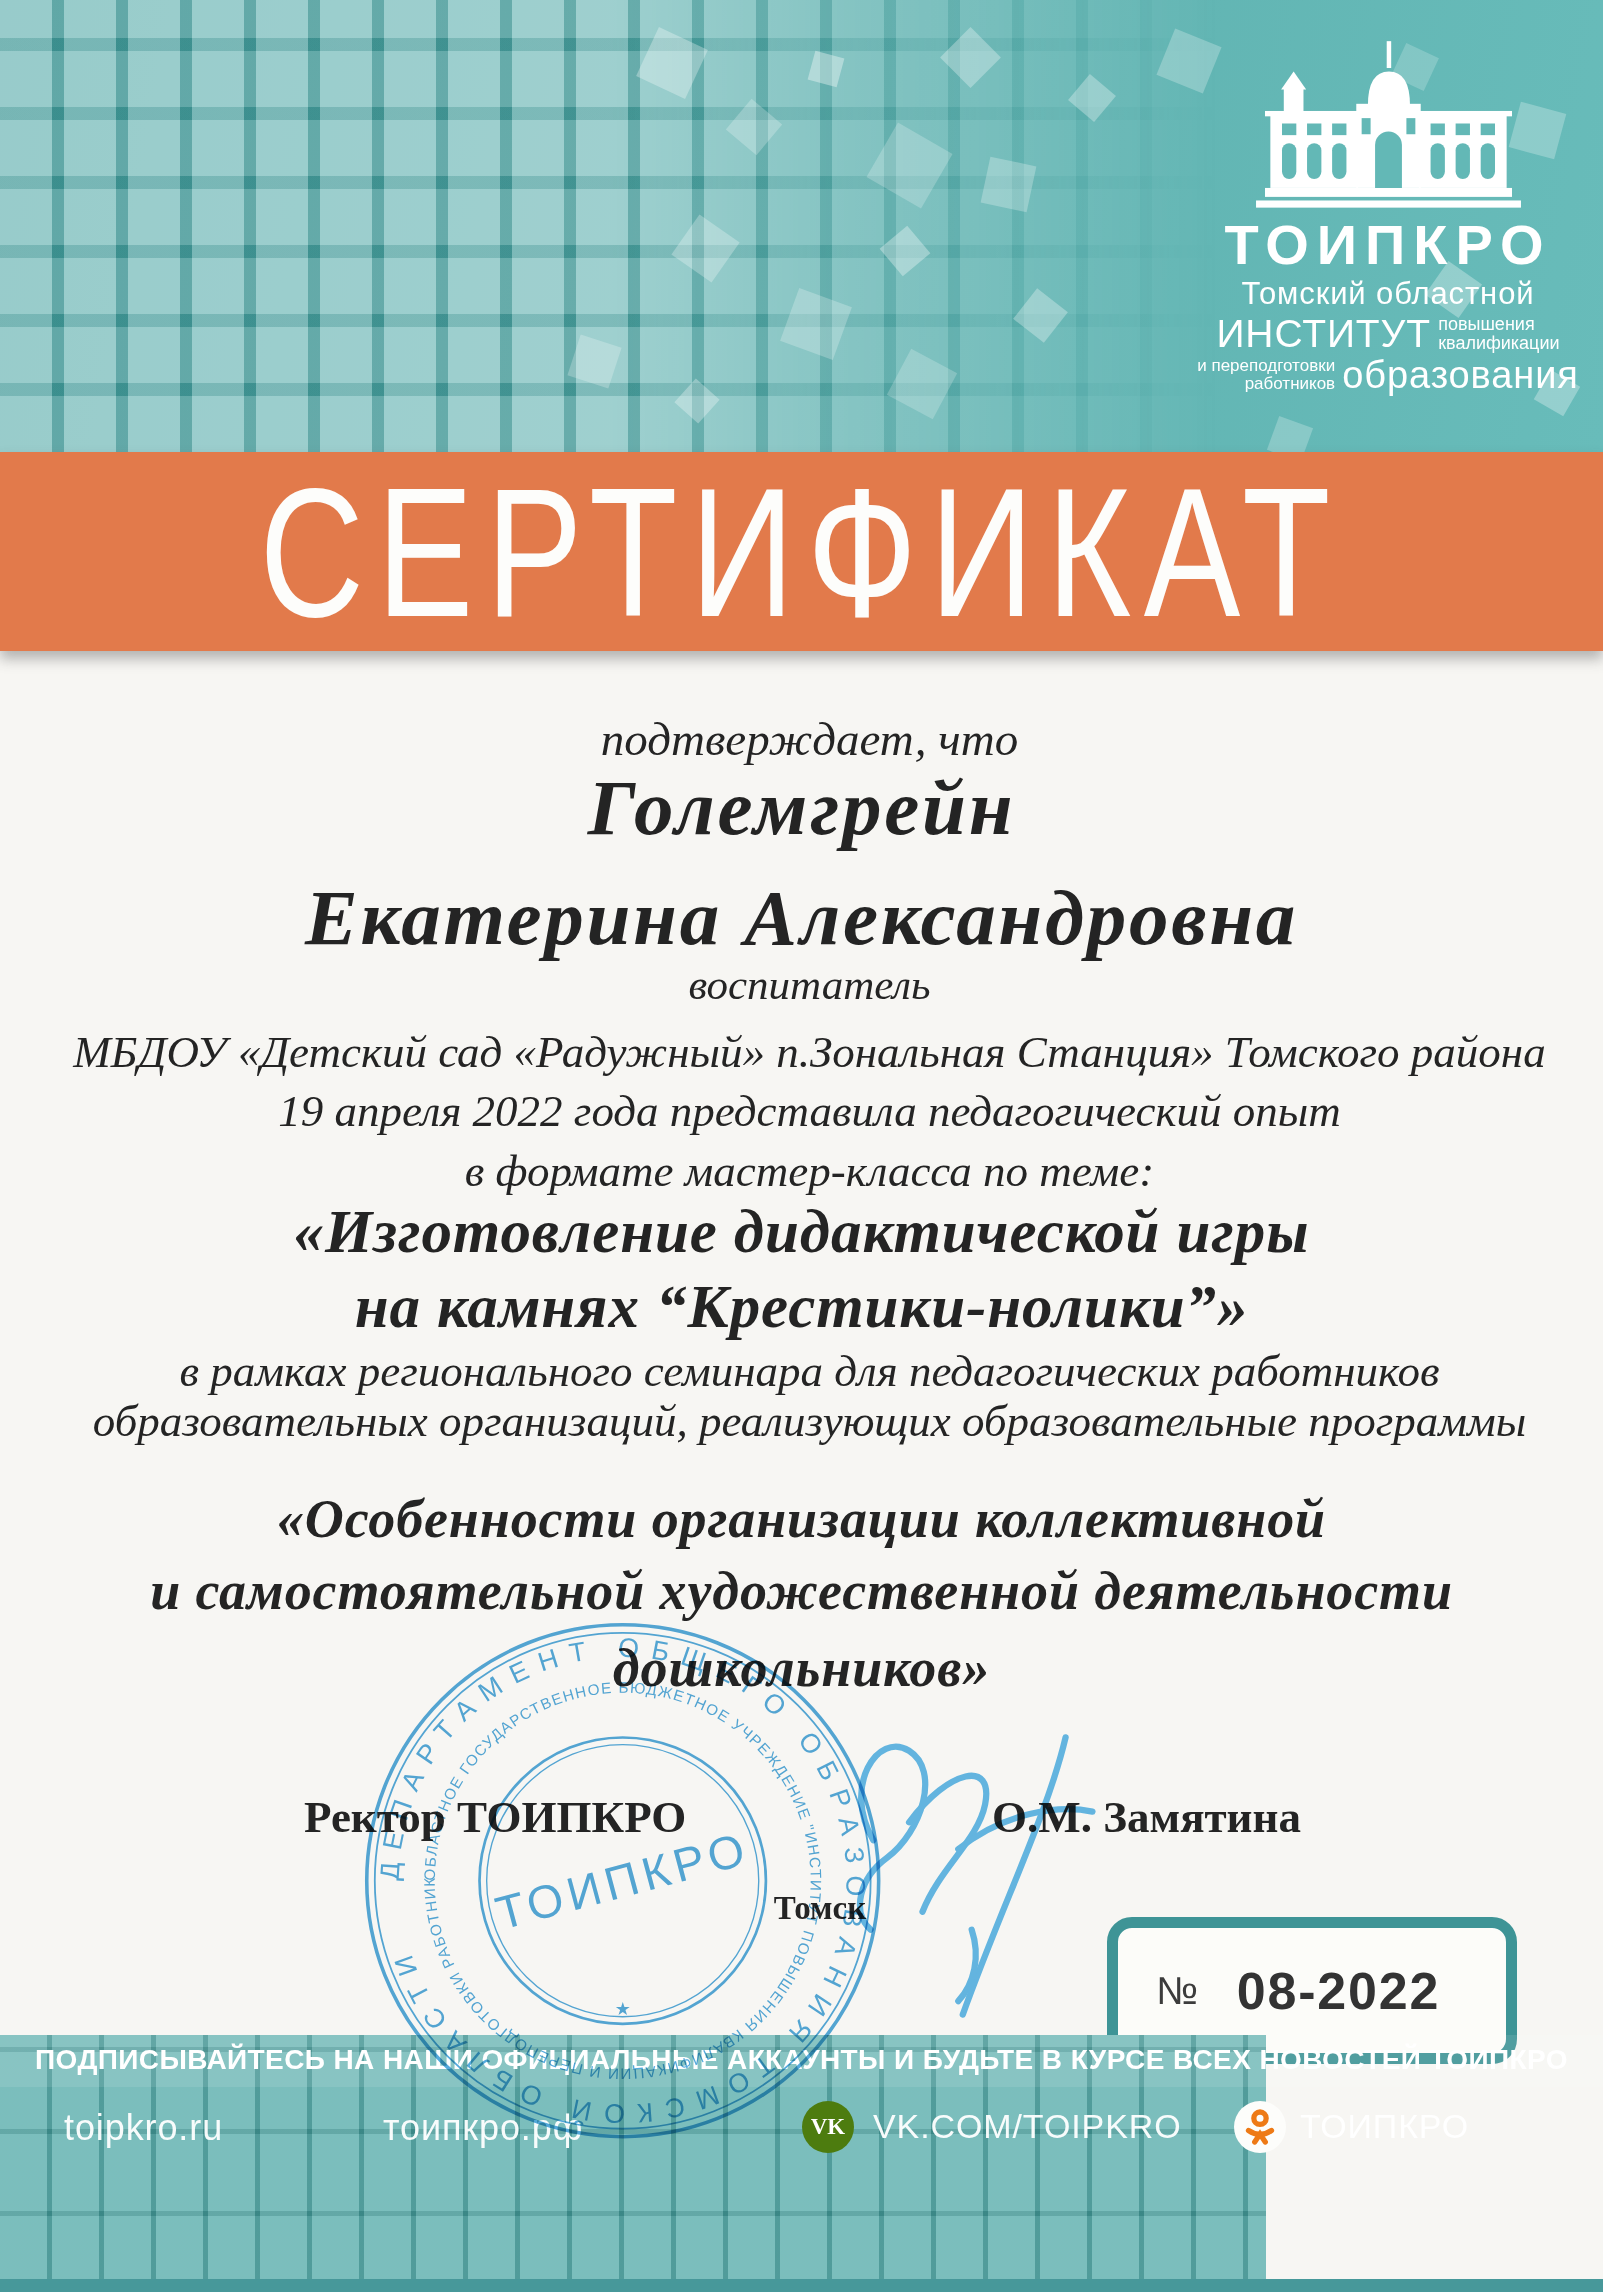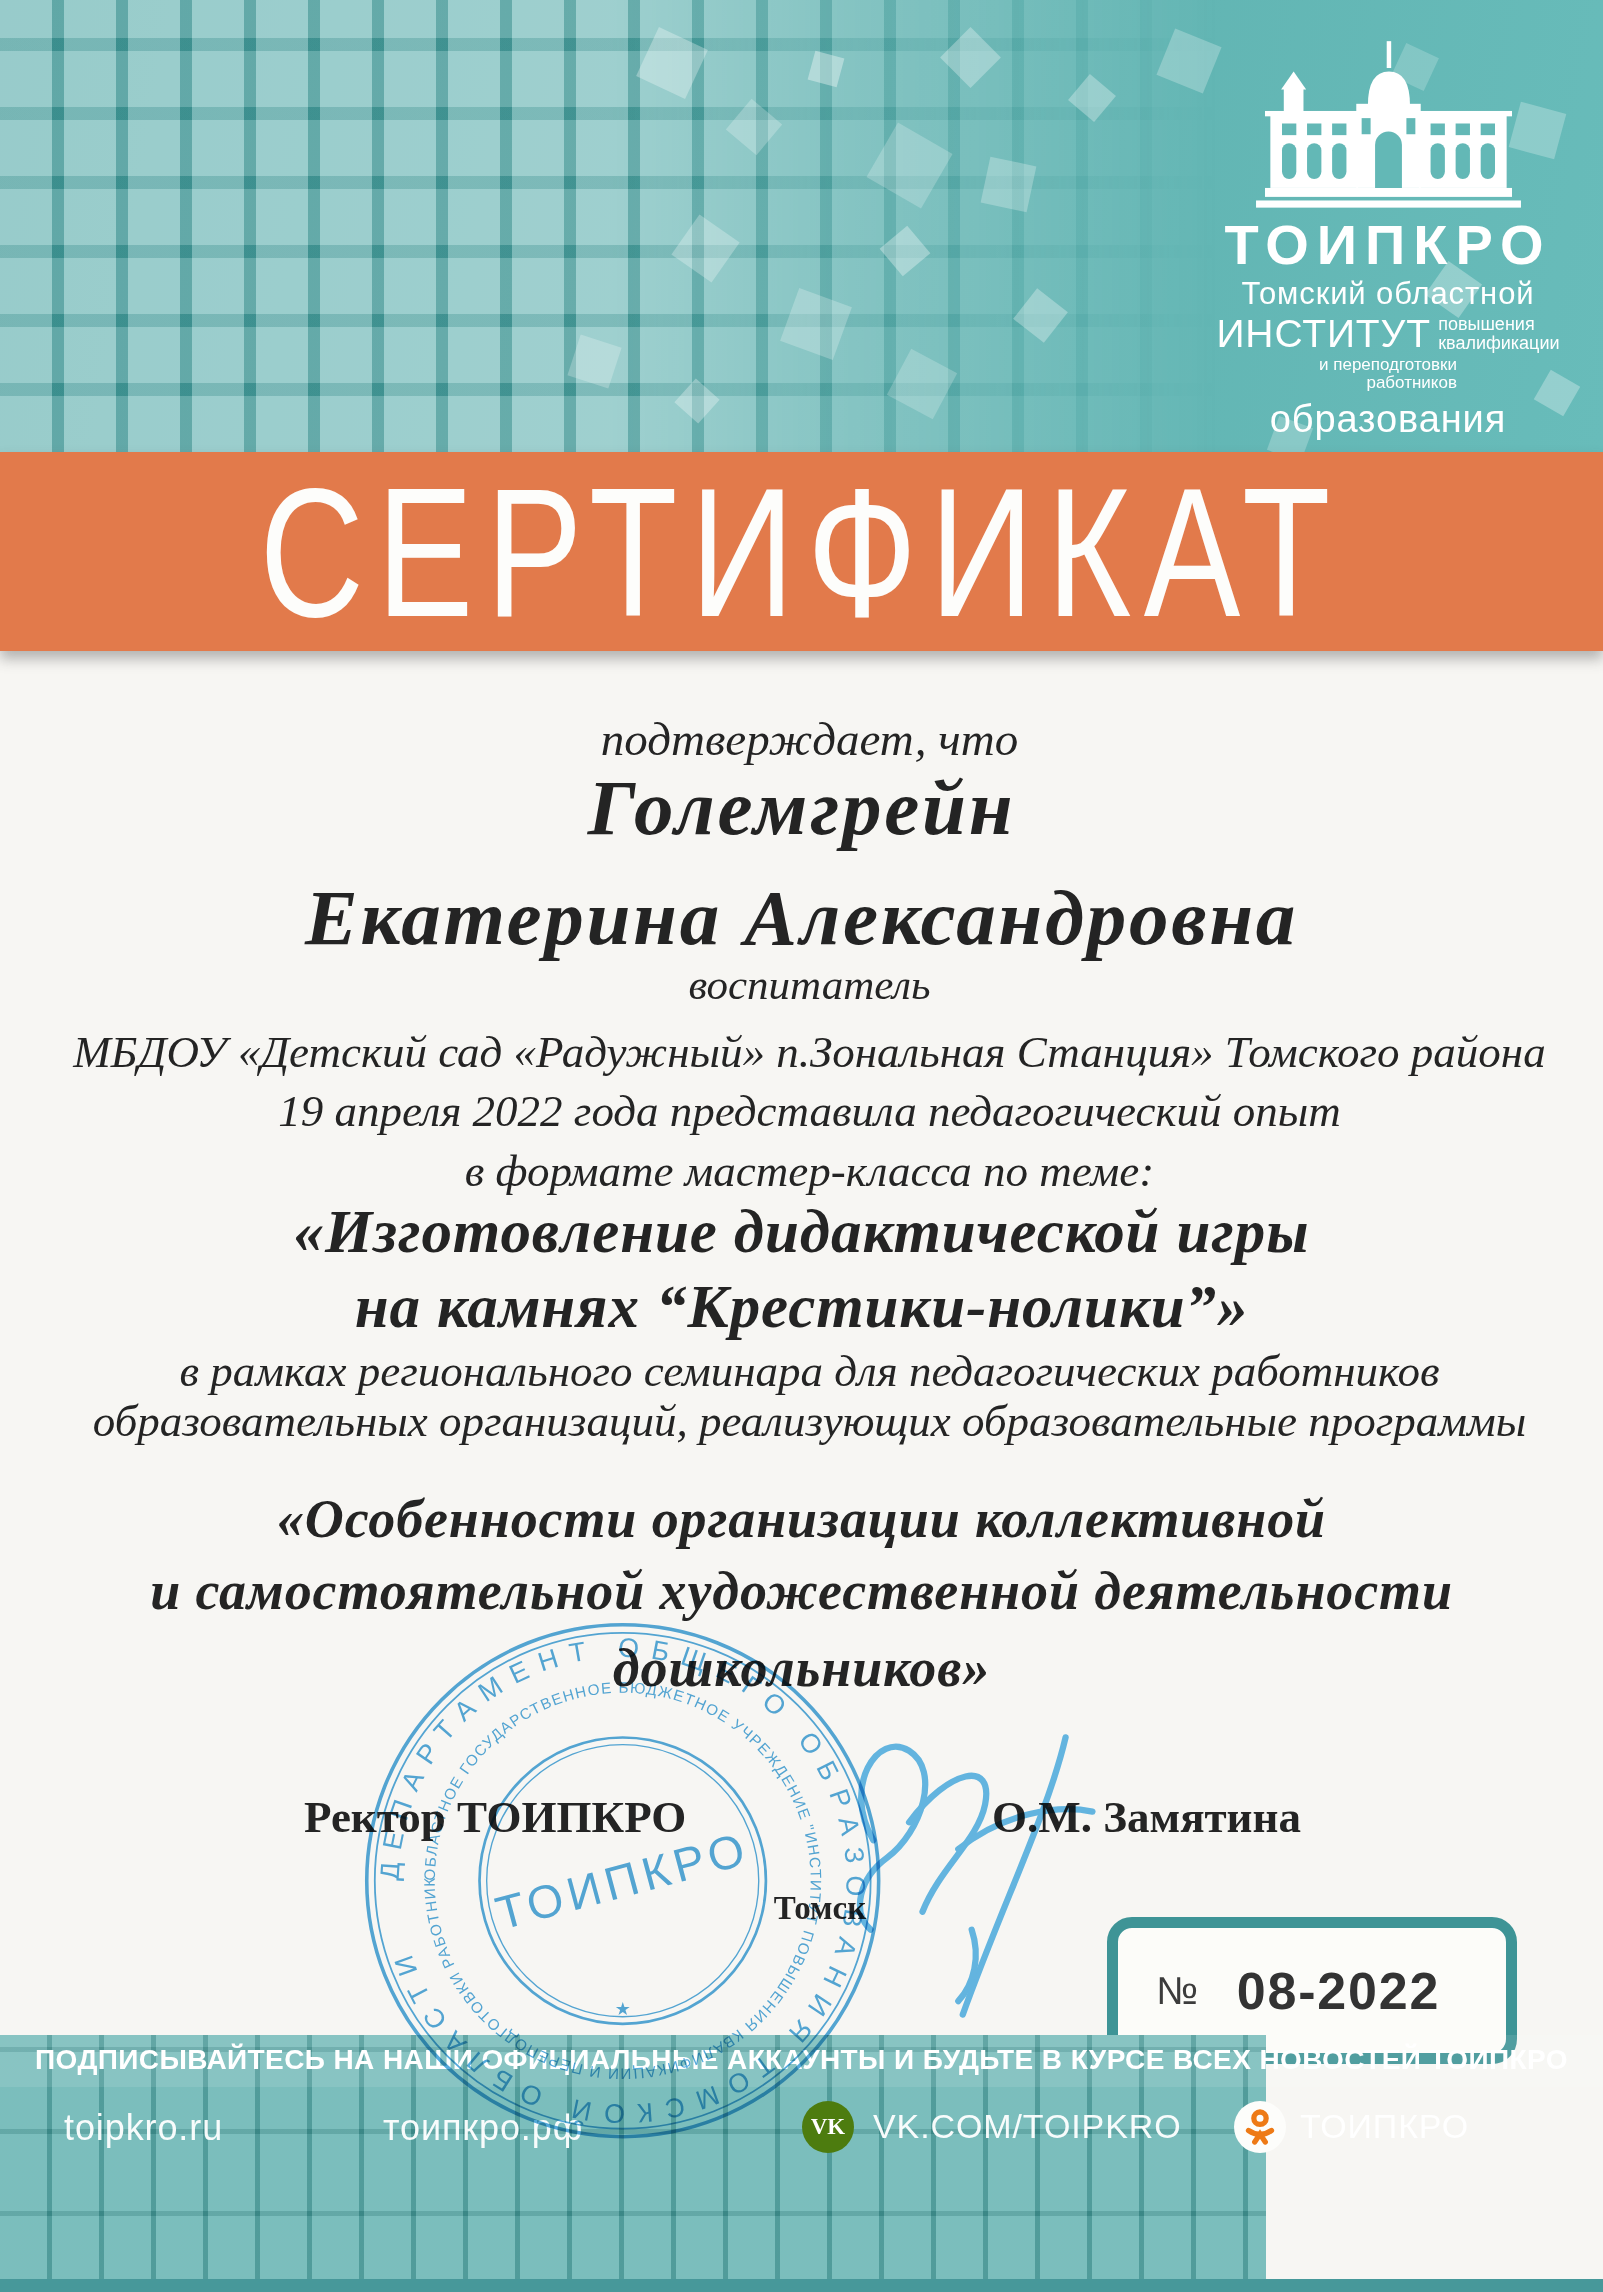--- a/index.html
+++ b/index.html
@@ -140,21 +140,21 @@
       </svg>
       <div class="logo-acronym">ТОИПКРО</div>
       <div class="logo-line1">Томский областной</div>
       <div class="logo-row" style="margin-top:1.8px;align-items:flex-end;">
         <span class="logo-big">ИНСТИТУТ</span>
         <span class="logo-small-stack">
           <span>повышения</span>
           <span>квалификации</span>
         </span>
       </div>
-      <div class="logo-row" style="margin-top:3.6px;flex-direction:column;">
+      <div class="logo-row" style="margin-top:3.6px;">
         <span class="logo-small-stack2">
           <span>и переподготовки</span>
           <span>работников</span>
         </span>
         <span class="logo-big" style="font-size:38px">образования</span>
       </div>
     </div>
   </div>
 
   <div id="banner">

